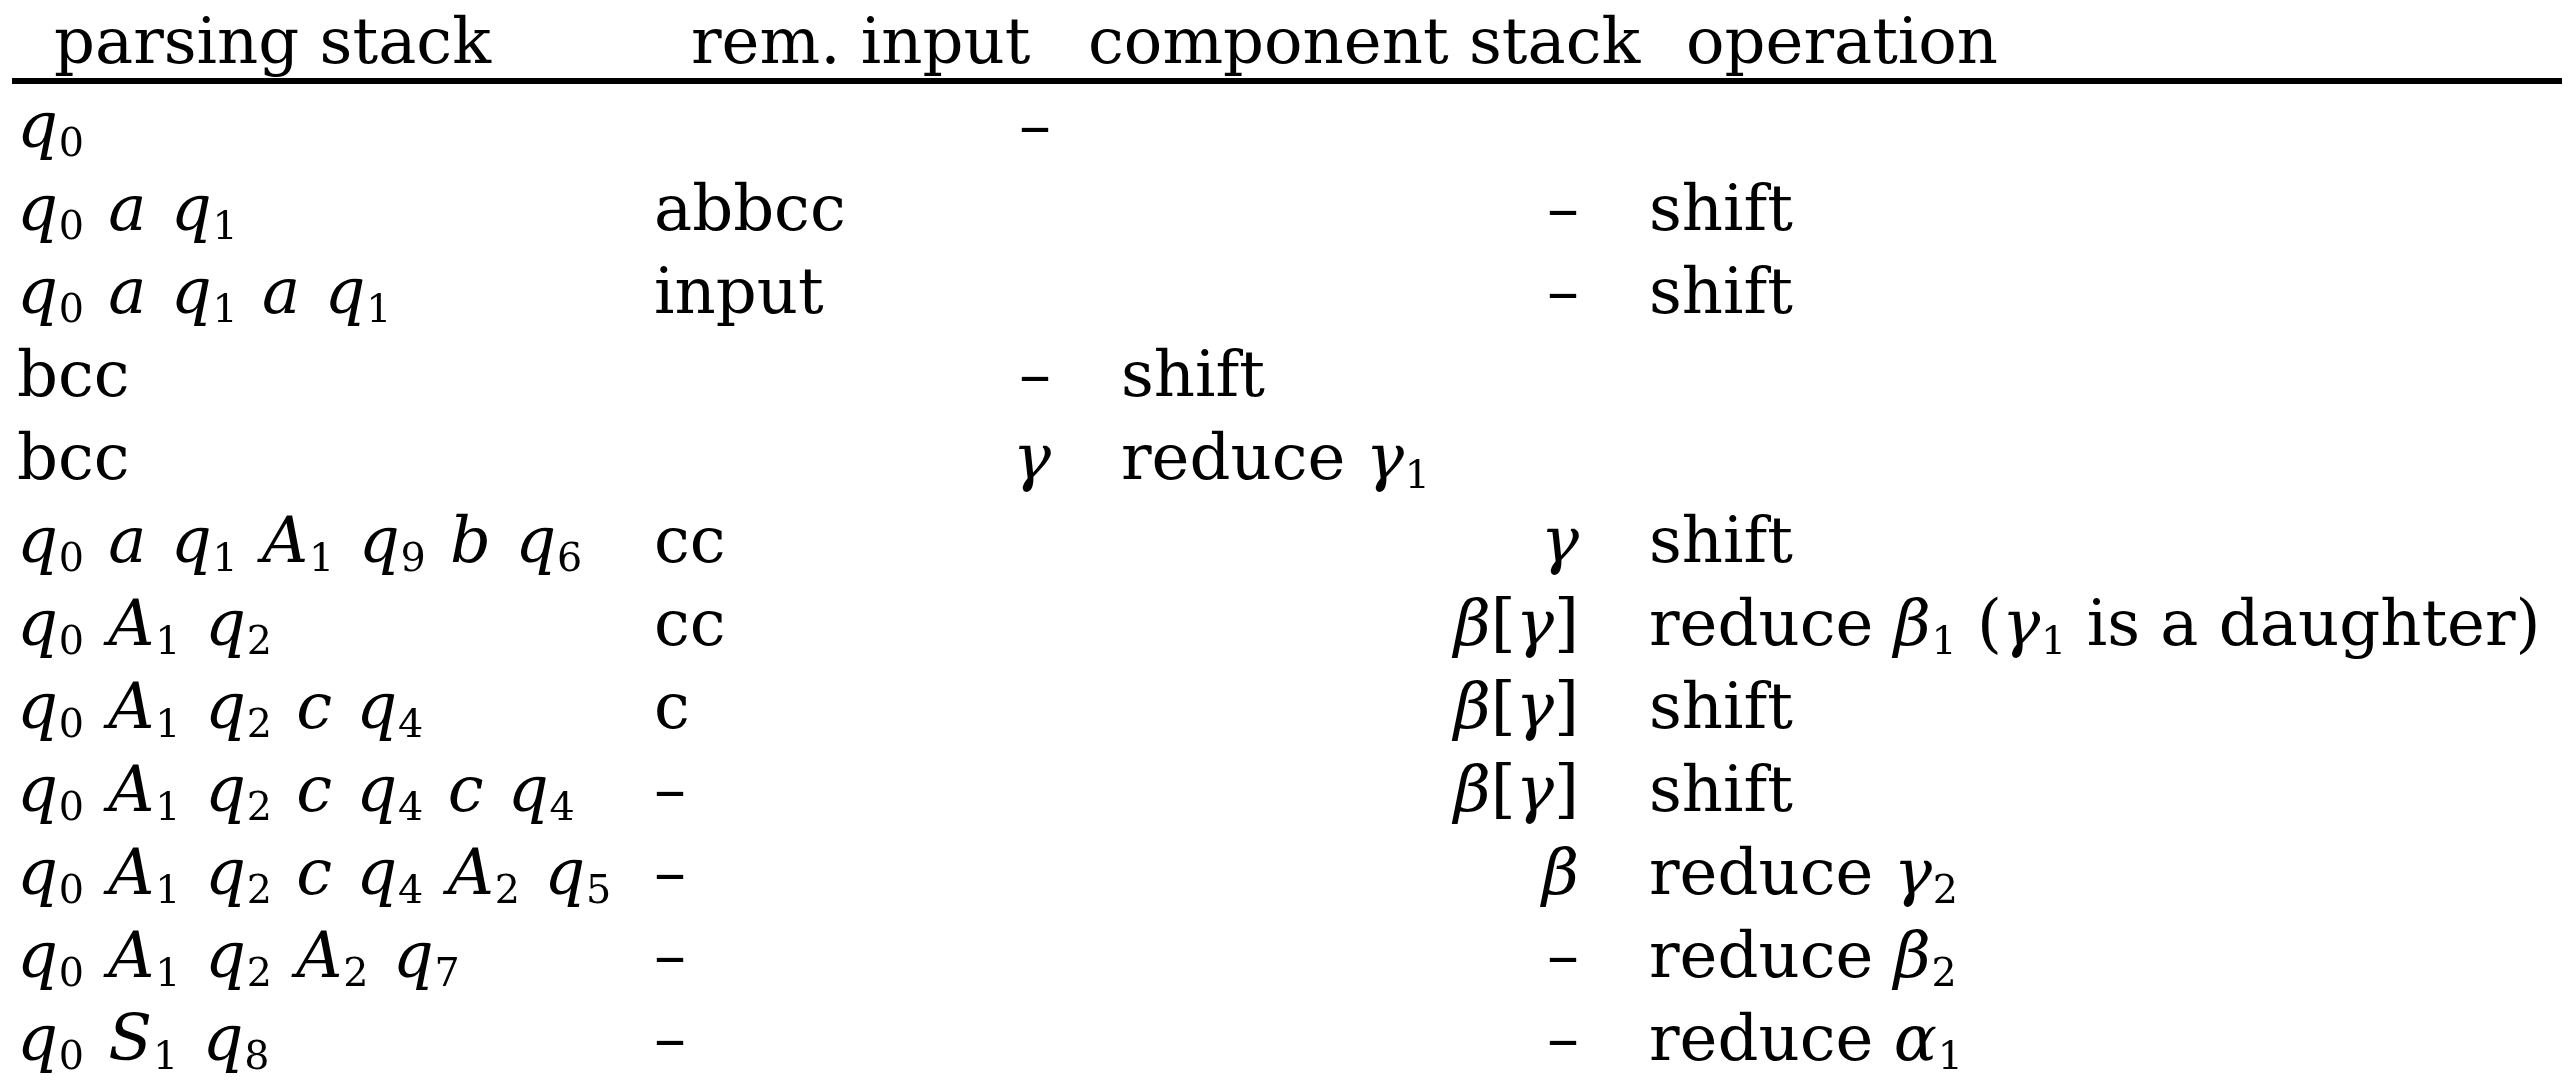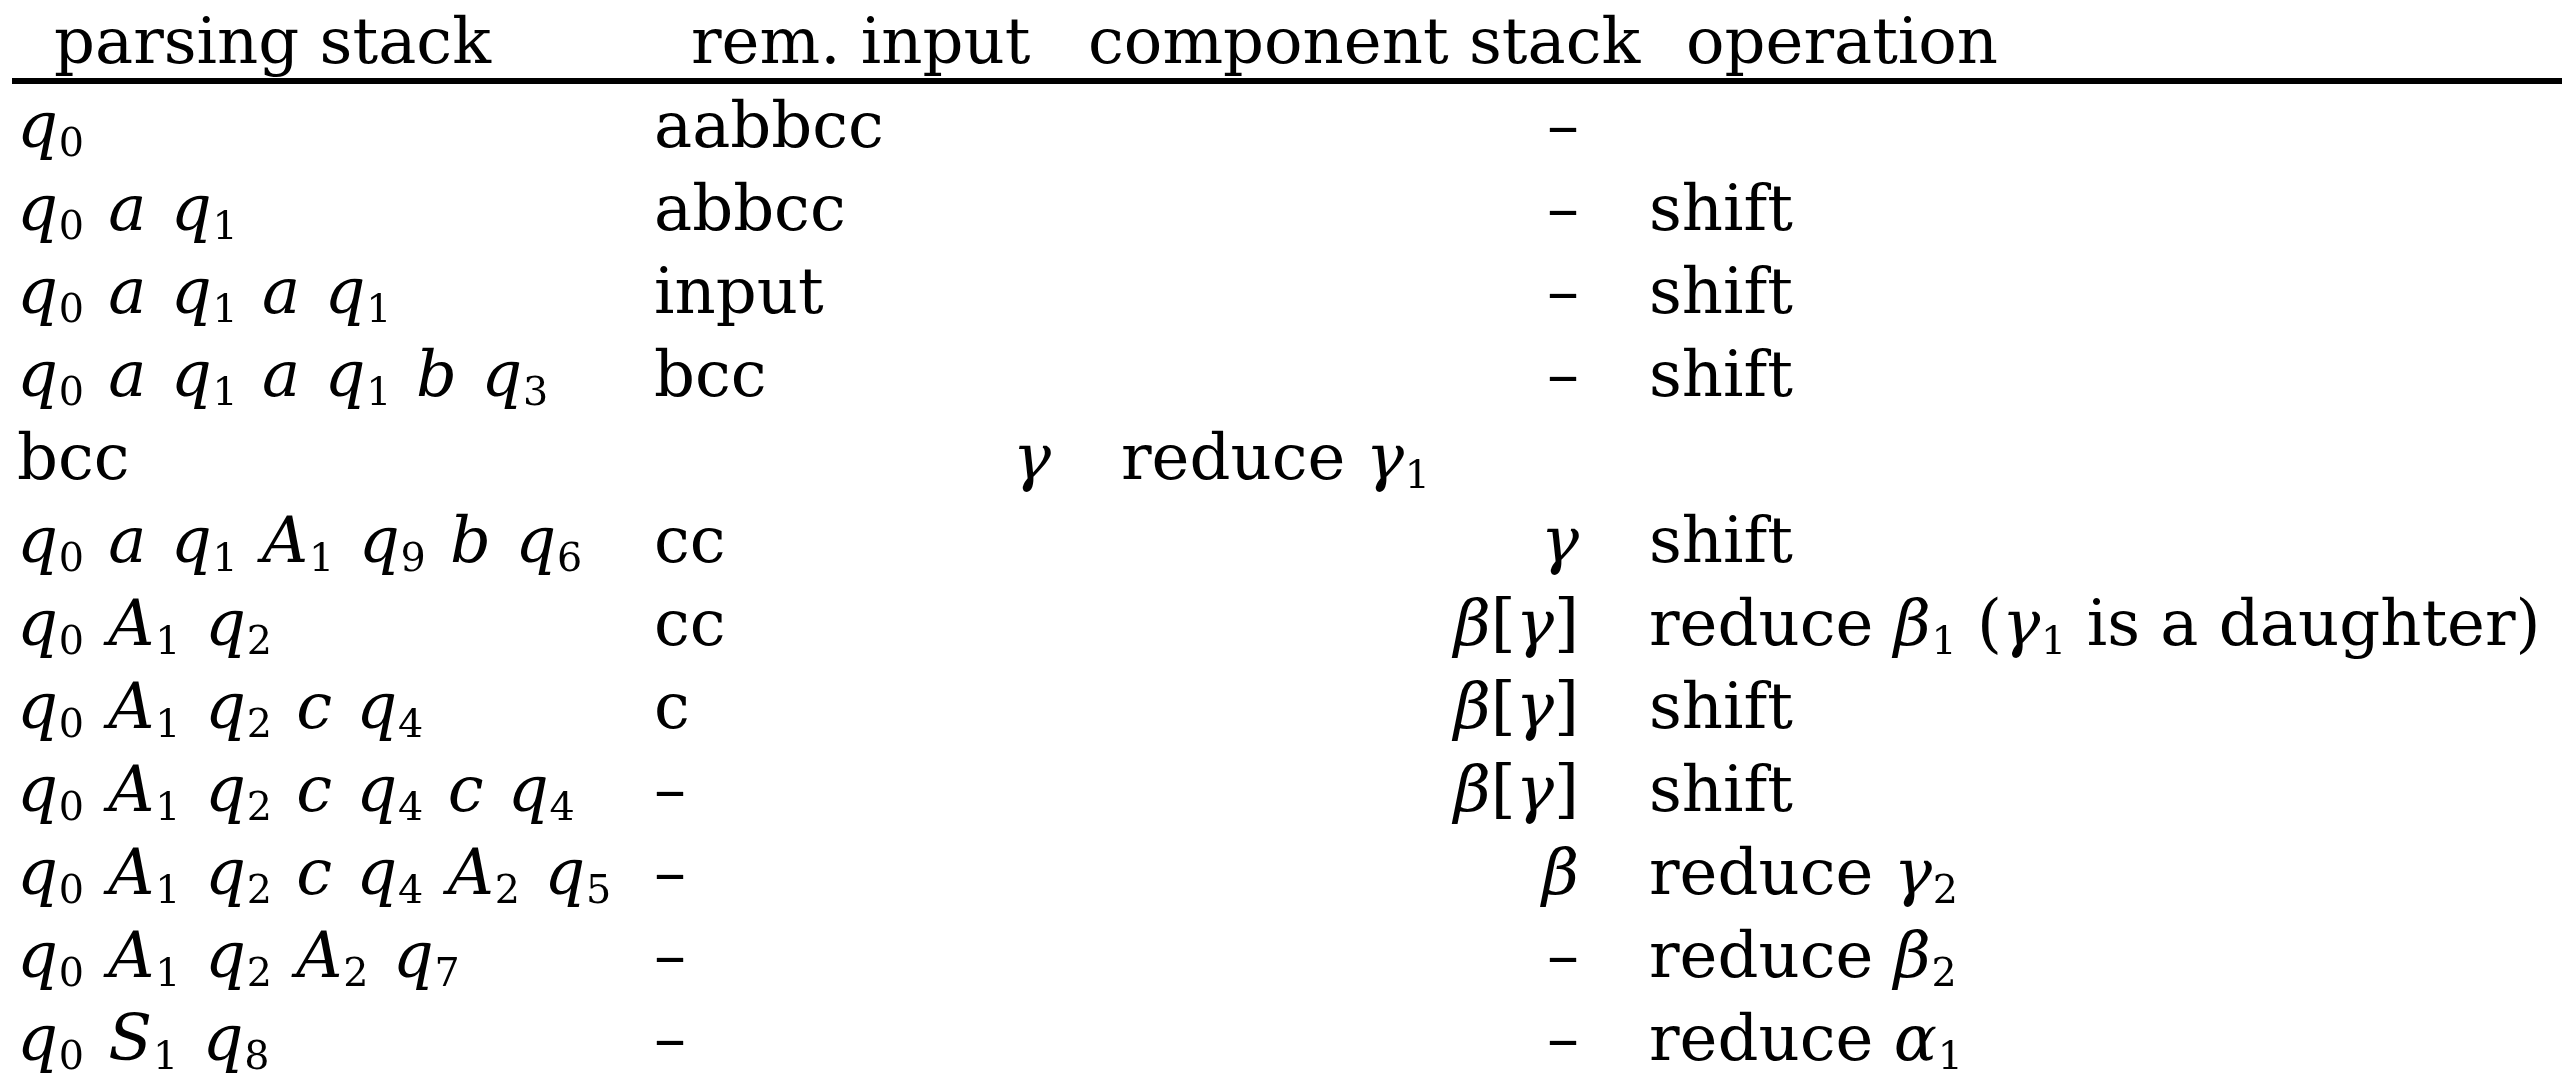--- a/index.html
+++ b/index.html
@@ -76,38 +76,36 @@
     <div class="cell c2">rem. input</div>
     <div class="cell c3">component stack</div>
     <div class="cell c4">operation</div>
   </div>
 
   <div class="rule"></div>
 
   <div id="table-body">
       <div class="grid-row body-row">
         <div class="cell c1"><span class="tok m">q<span class="s">0</span></span></div>
-        <div class="cell c2"><span class="tok rm">aabbcc</span></div>
         <div class="cell c3"><span class="tok rm">–</span></div>
         <div class="cell c4"></div>
       </div>
       <div class="grid-row body-row">
         <div class="cell c1"><span class="tok m">q<span class="s">0</span></span><span class="tok m">a</span><span class="tok m">q<span class="s">1</span></span></div>
         <div class="cell c2"><span class="tok rm">abbcc</span></div>
         <div class="cell c3"><span class="tok rm">–</span></div>
         <div class="cell c4"><span class="tok rm">shift</span></div>
       </div>
       <div class="grid-row body-row">
         <div class="cell c1"><span class="tok m">q<span class="s">0</span></span><span class="tok m">a</span><span class="tok m">q<span class="s">1</span></span><span class="tok m">a</span><span class="tok m">q<span class="s">1</span></span></div>
         <div class="cell c2"><span class="tok rm">input</span></div>
         <div class="cell c3"><span class="tok rm">–</span></div>
         <div class="cell c4"><span class="tok rm">shift</span></div>
       </div>
       <div class="grid-row body-row">
-        <div class="cell c1"><span class="tok m">q<span class="s">0</span></span><span class="tok m">a</span><span class="tok m">q<span class="s">1</span></span><span class="tok m">a</span><span class="tok m">q<span class="s">1</span></span><span class="tok m">b</span><span class="tok m">q<span class="s">3</span></span></div>
         <div class="cell c2"><span class="tok rm">bcc</span></div>
         <div class="cell c3"><span class="tok rm">–</span></div>
         <div class="cell c4"><span class="tok rm">shift</span></div>
       </div>
       <div class="grid-row body-row">
         <div class="cell c2"><span class="tok rm">bcc</span></div>
         <div class="cell c3"><span class="tok m">γ</span></div>
         <div class="cell c4"><span class="tok rm">reduce </span><span class="tok m">γ<span class="s">1</span></span></div>
       </div>
       <div class="grid-row body-row">

